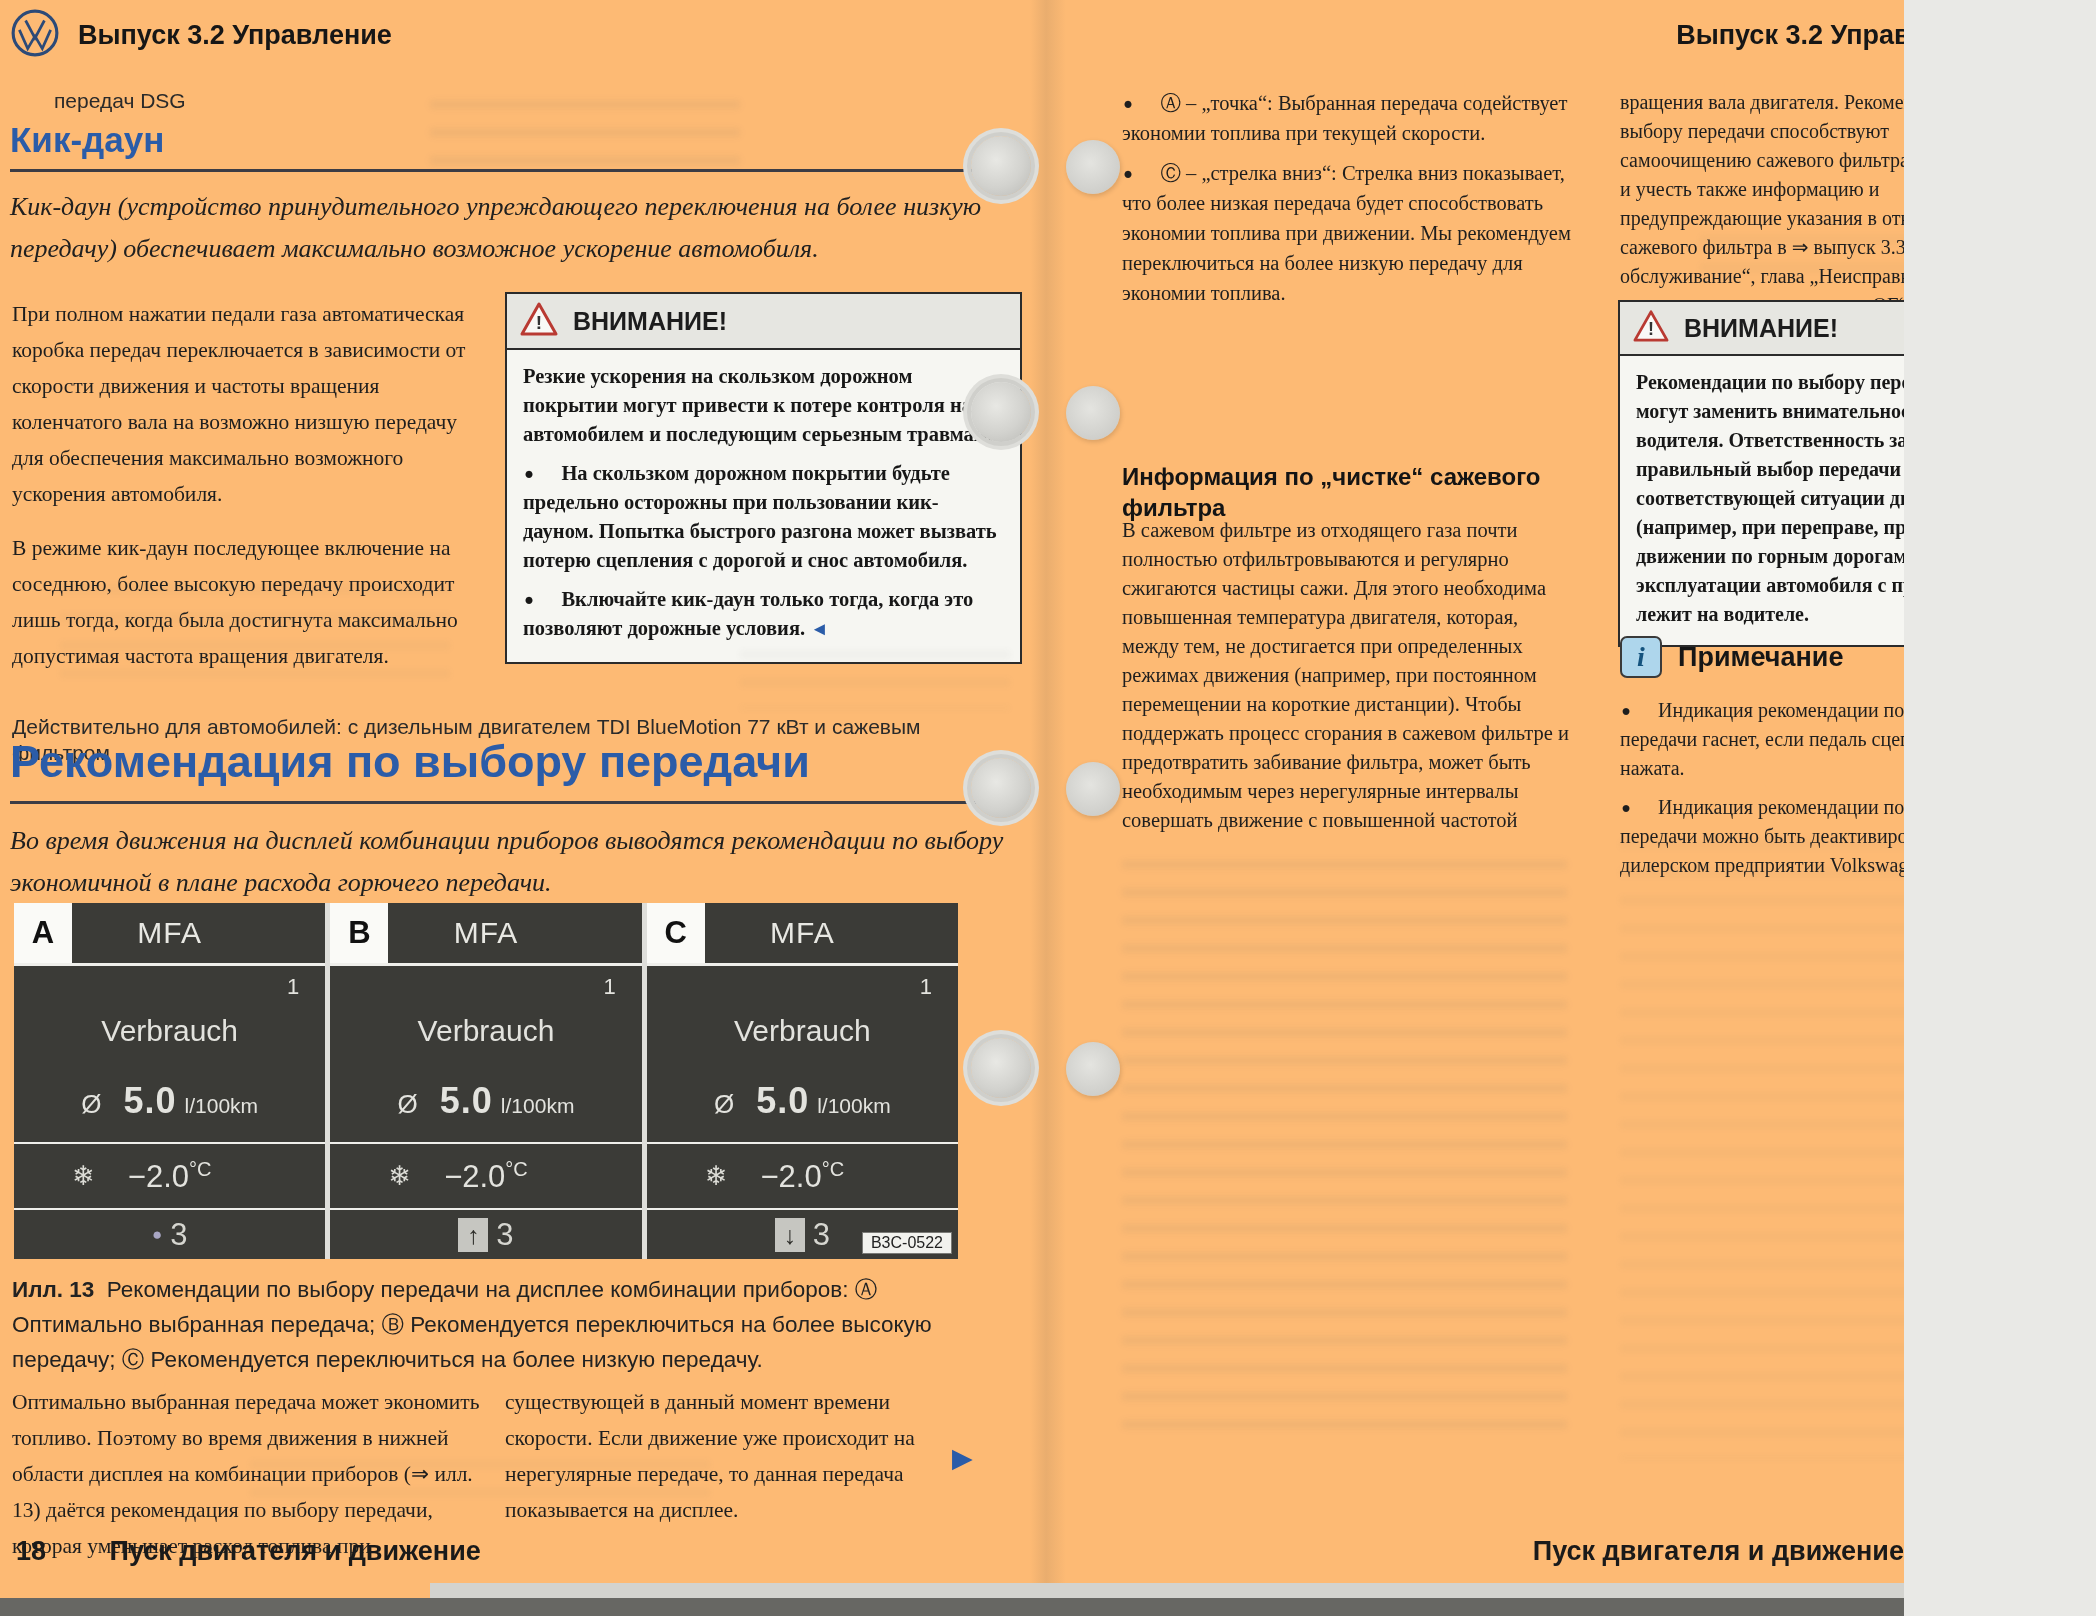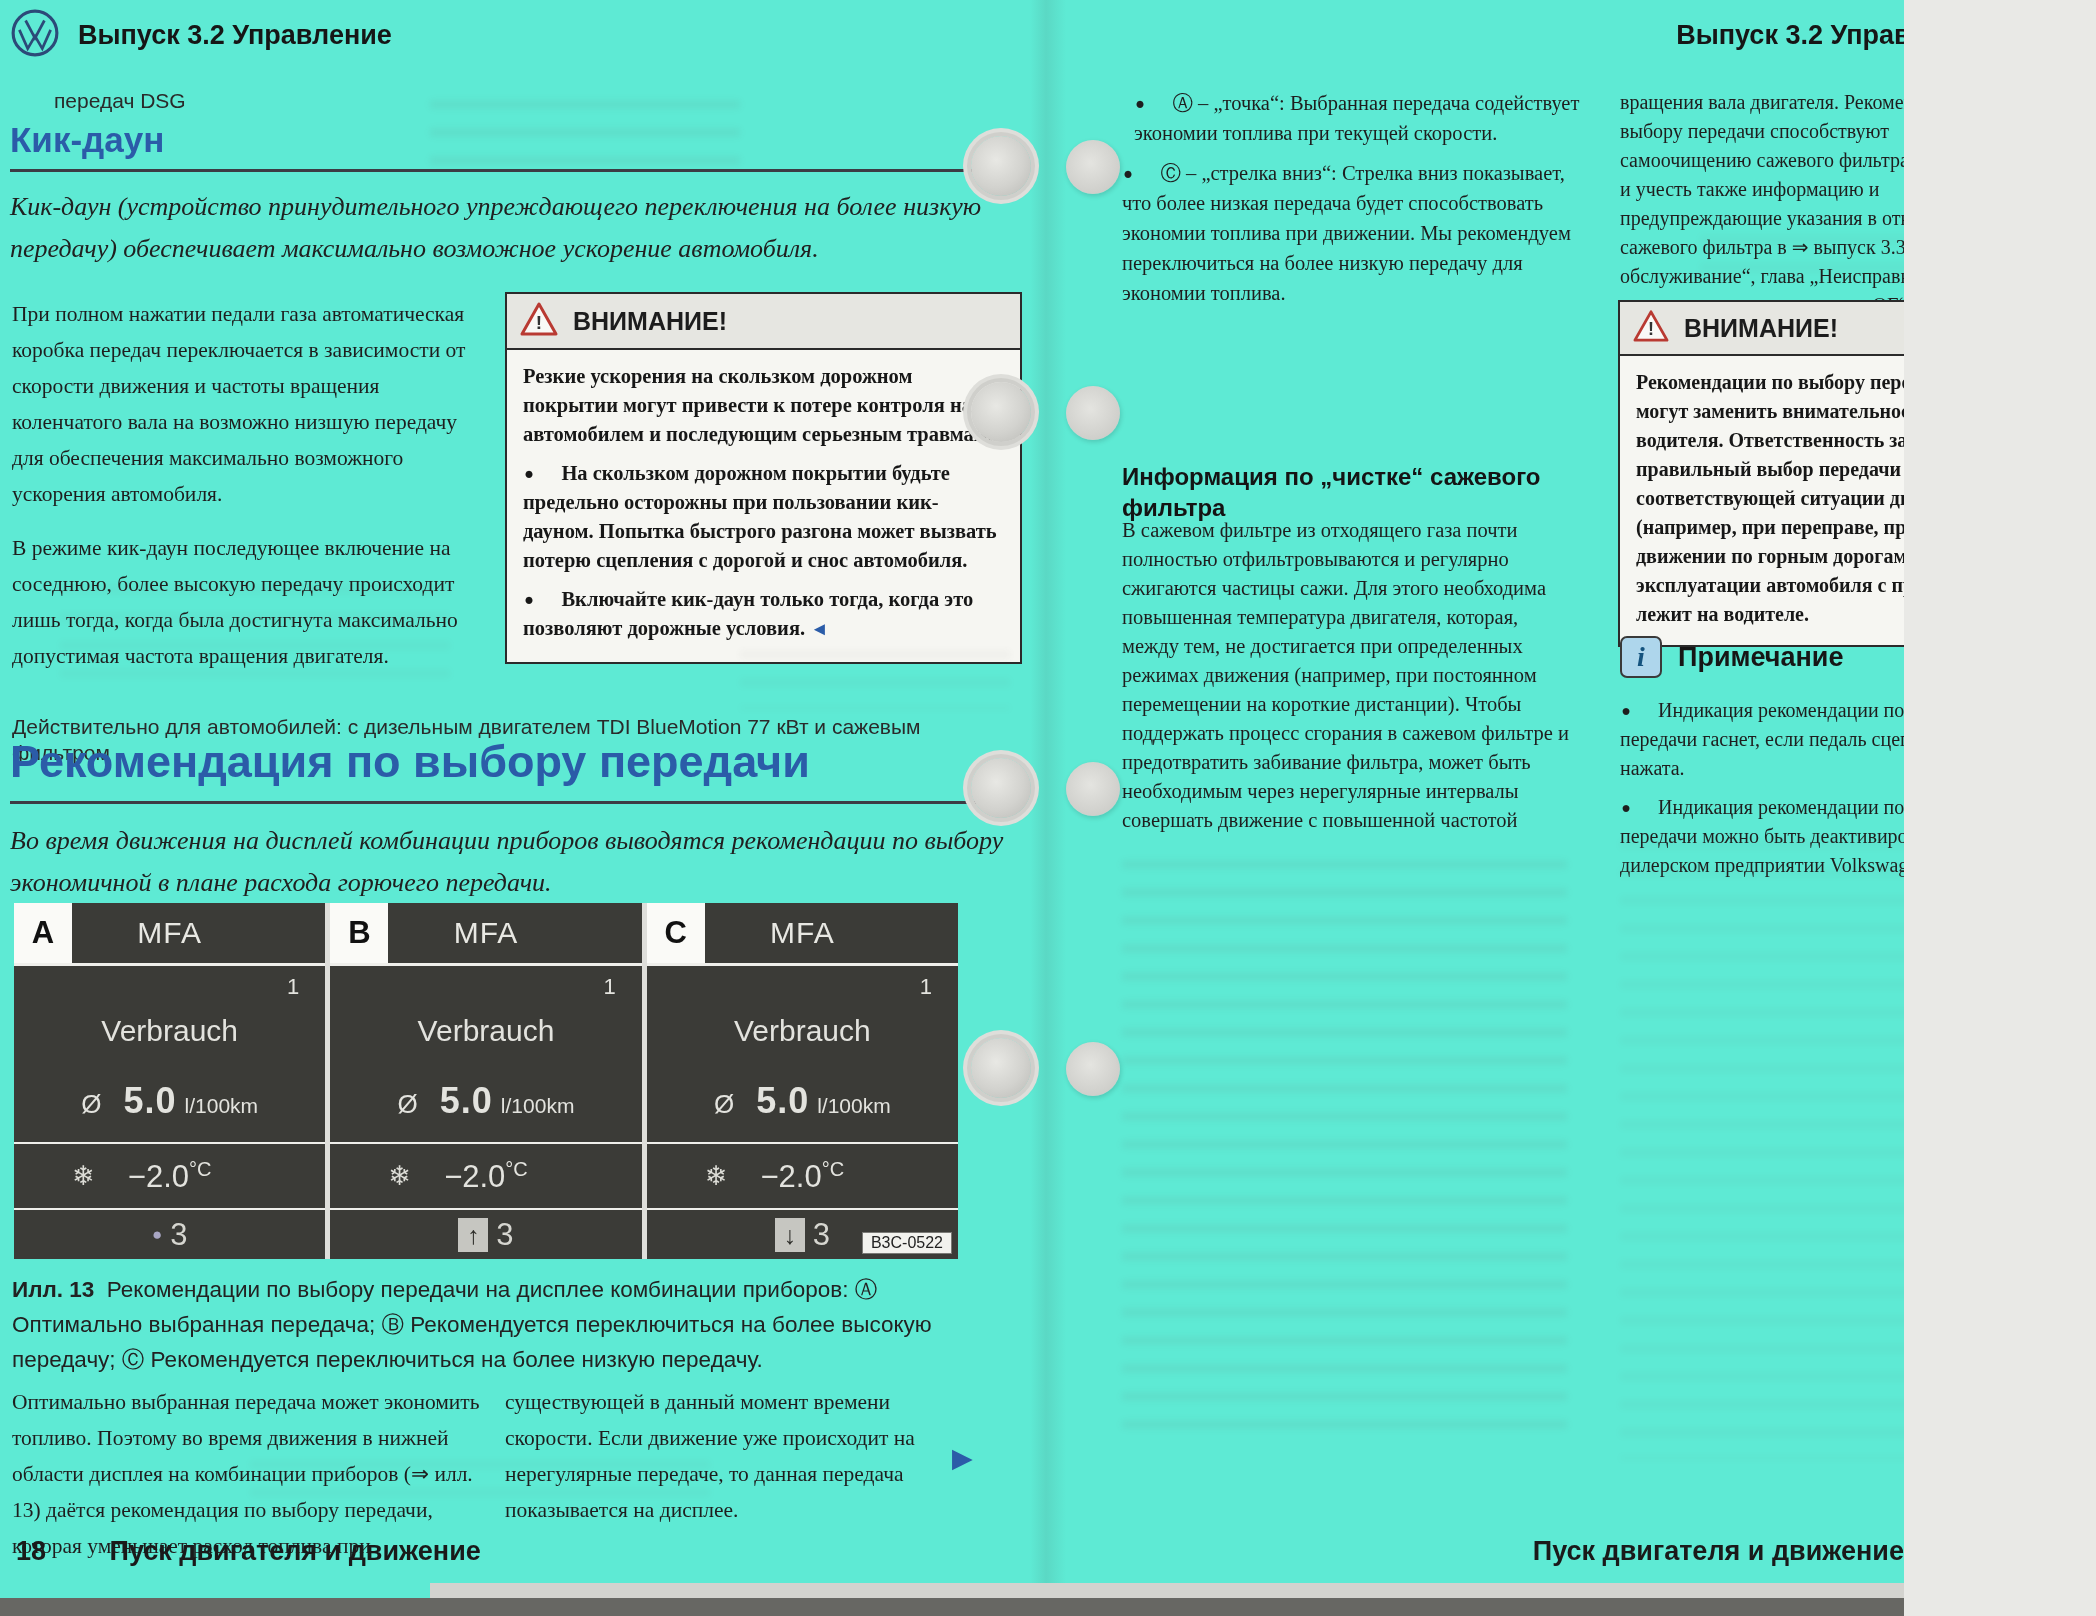--- a/index.html
+++ b/index.html
@@ -1,16 +1,16 @@
 <!DOCTYPE html>
 <html><head>
 <meta charset="utf-8">
 <style>
   html,body{margin:0;padding:0;background:#e9e9e6;}
-  .scan{position:relative;width:1904px;height:1616px;background:#5eead4;overflow:hidden;
+  .scan{position:relative;width:1904px;height:1616px;background:#fdba74;overflow:hidden;
         font-family:"Liberation Serif", serif;color:#1c1c1c;}
   .abs{position:absolute;}
 
   
   .hdr-title{font-family:"Liberation Sans",sans-serif;font-weight:bold;font-size:27px;color:#161616;}
   .footer{font-family:"Liberation Sans",sans-serif;font-weight:bold;font-size:27px;color:#1a1a1a;}
 
   
   .applies{font-family:"Liberation Sans",sans-serif;font-size:21px;line-height:26px;color:#2a2a2a;}
 
@@ -223,21 +223,21 @@
   <div class="abs hdr-title" style="left:1460px;top:20px;width:530px;text-align:right;">Выпуск 3.2  Управление</div>
   <div class="abs" style="left:2022px;top:10px;width:50px;height:50px;">
     <svg width="50" height="50" viewBox="0 0 48 48">
       <circle cx="24" cy="24" r="21" fill="none" stroke="#2c4a78" stroke-width="3"></circle>
       <path d="M15 12 L24 29 L33 12" fill="none" stroke="#2c4a78" stroke-width="2.6"></path>
       <path d="M9 21 L17 39 L24 27 L31 39 L39 21" fill="none" stroke="#2c4a78" stroke-width="2.6"></path>
     </svg>
   </div>
 
   <div class="abs rcol" style="left:1122px;top:88px;width:458px;">
-    <p class="bullet" style="margin:0 0 10px 12px;"><span class="bmark">●</span><span>Ⓐ – „точка“: Выбранная передача содействует экономии топлива при текущей скорости.</span></p>
+    <p class="bullet" style="margin:0 0 10px 0;"><span class="bmark">●</span><span>Ⓐ – „точка“: Выбранная передача содействует экономии топлива при текущей скорости.</span></p>
     <p class="bullet" style="margin:0;"><span class="bmark">●</span><span>Ⓒ – „стрелка вниз“: Стрелка вниз показывает, что более низкая передача будет способствовать экономии топлива при движении. Мы рекомендуем переключиться на более низкую передачу для экономии топлива.</span></p>
   </div>
 
   <div class="abs subhead" style="left:1122px;top:461px;width:420px;">Информация по „чистке“ сажевого фильтра</div>
   <div class="abs rcol" style="left:1122px;top:516px;width:458px;line-height:29px;">В сажевом фильтре из отходящего газа почти полностью отфильтровываются и регулярно сжигаются частицы сажи. Для этого необходима повышенная температура двигателя, которая, между тем, не достигается при определенных режимах движения (например, при постоянном перемещении на короткие дистанции). Чтобы поддержать процесс сгорания в сажевом фильтре и предотвратить забивание фильтра, может быть необходимым через нерегулярные интервалы совершать движение с повышенной частотой</div>
 
   <div class="abs rcol" style="left:1620px;top:88px;width:402px;line-height:29px;font-size:20px;">вращения вала двигателя. Рекомендации по выбору передачи способствуют самоочищению сажевого фильтра. Прочитать и учесть также информацию и предупреждающие указания в отношении сажевого фильтра в ⇒ выпуск 3.3 „Уход и обслуживание“, глава „Неисправности двигателя и система выпуска ОГ“.</div>
 
   <div class="warnbox" style="left:1618px;top:300px;width:406px;">
     <div class="warnhead">

